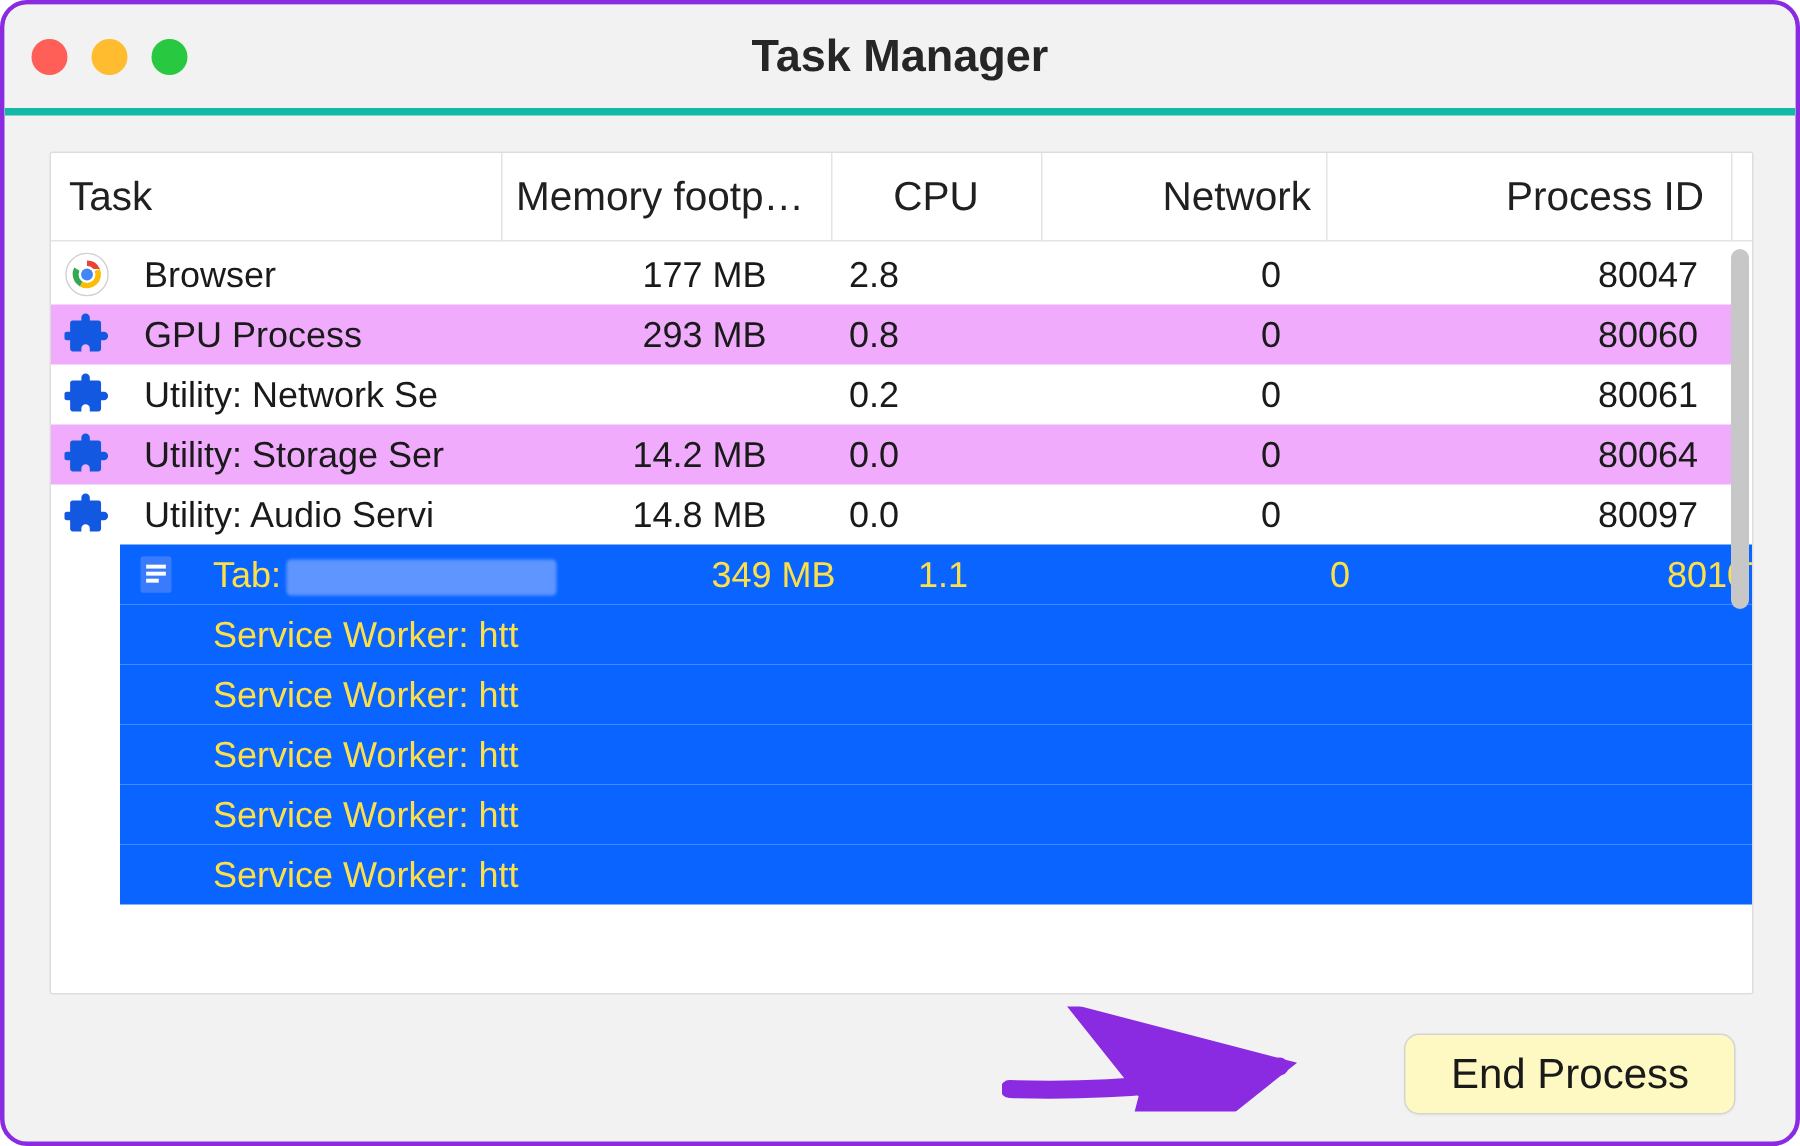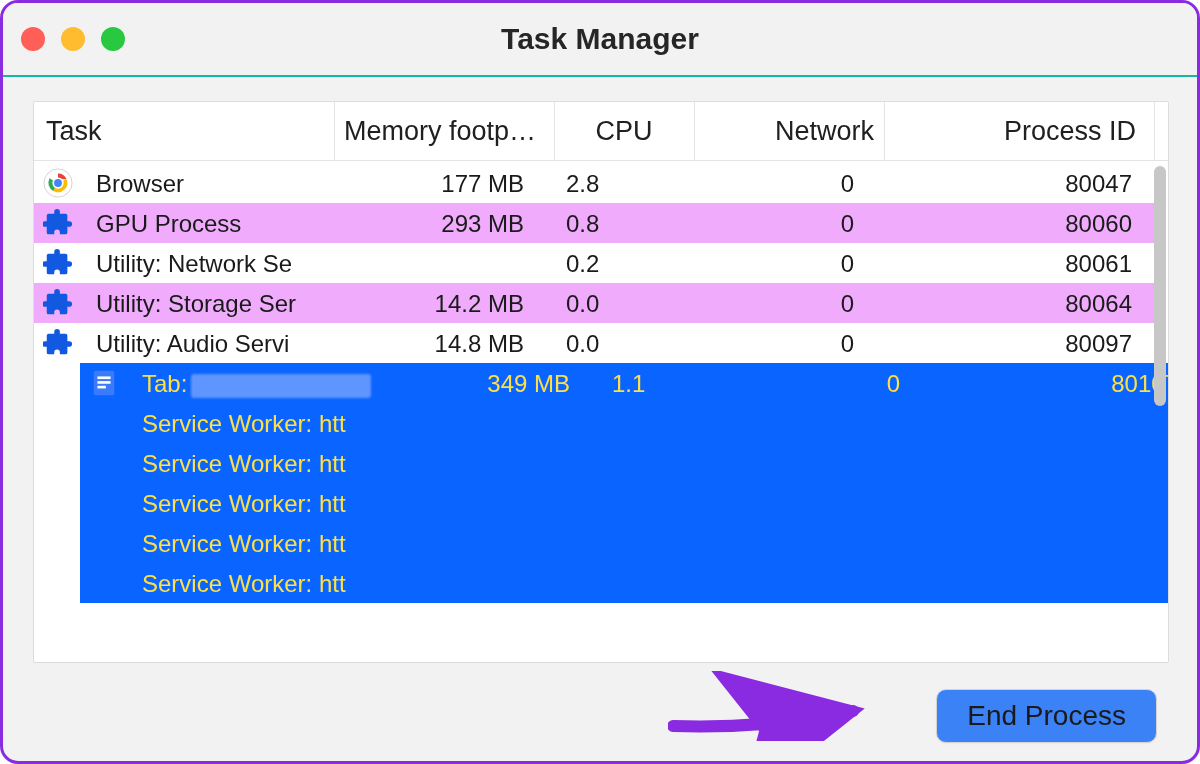--- a/index.html
+++ b/index.html
@@ -18,21 +18,21 @@
       background: #f2f2f2;
       position: relative;
       overflow: hidden;
     }
 
     .titlebar {
       height: 74px;
       display: flex;
       align-items: center;
       background: #f2f2f2;
-      border-bottom: 2px solid #14b8a6;
+      border-bottom: 5px solid #14b8a6;
       padding: 0 18px;
       position: relative;
     }
     .traffic-lights {
       display: flex;
       gap: 16px;
       align-items: center;
     }
     .traffic-dot {
       width: 24px;
@@ -121,21 +121,21 @@
       position: absolute;
       left: 62px;
       width: 238px;
       top: 0;
       height: 40px;
       line-height: 42px;
       white-space: nowrap;
       overflow: hidden;
     }
     .cell-mem {
-      position: absolute; left: 300px; width: 200px;
+      position: absolute; left: 287px; width: 200px;
       top:0; height:40px; line-height:42px;
       text-align: right; padding-right: 10px;
     }
     .cell-cpu {
       position: absolute; left: 532px; width: 140px;
       top:0; height:40px; line-height:42px;
     }
     .cell-net {
       position: absolute; left: 660px; width: 190px;
       top:0; height:40px; line-height:42px;
@@ -165,21 +165,21 @@
     .footer-area {
       position: absolute;
       left: 0; right: 0; bottom: 0;
       height: 90px;
       display: flex;
       align-items: center;
       justify-content: flex-end;
       padding-right: 40px;
     }
     .end-process-btn {
-      background: #3b82f6;
+      background: #fef9c3;
       border: 1px solid #d4d4d4;
       border-radius: 10px;
       padding: 10px 30px;
       font-size: 28px;
       color: #1a1a1a;
       box-shadow: 0 1px 2px rgba(0,0,0,0.04);
       cursor: pointer;
     }
 
     .arrow {

